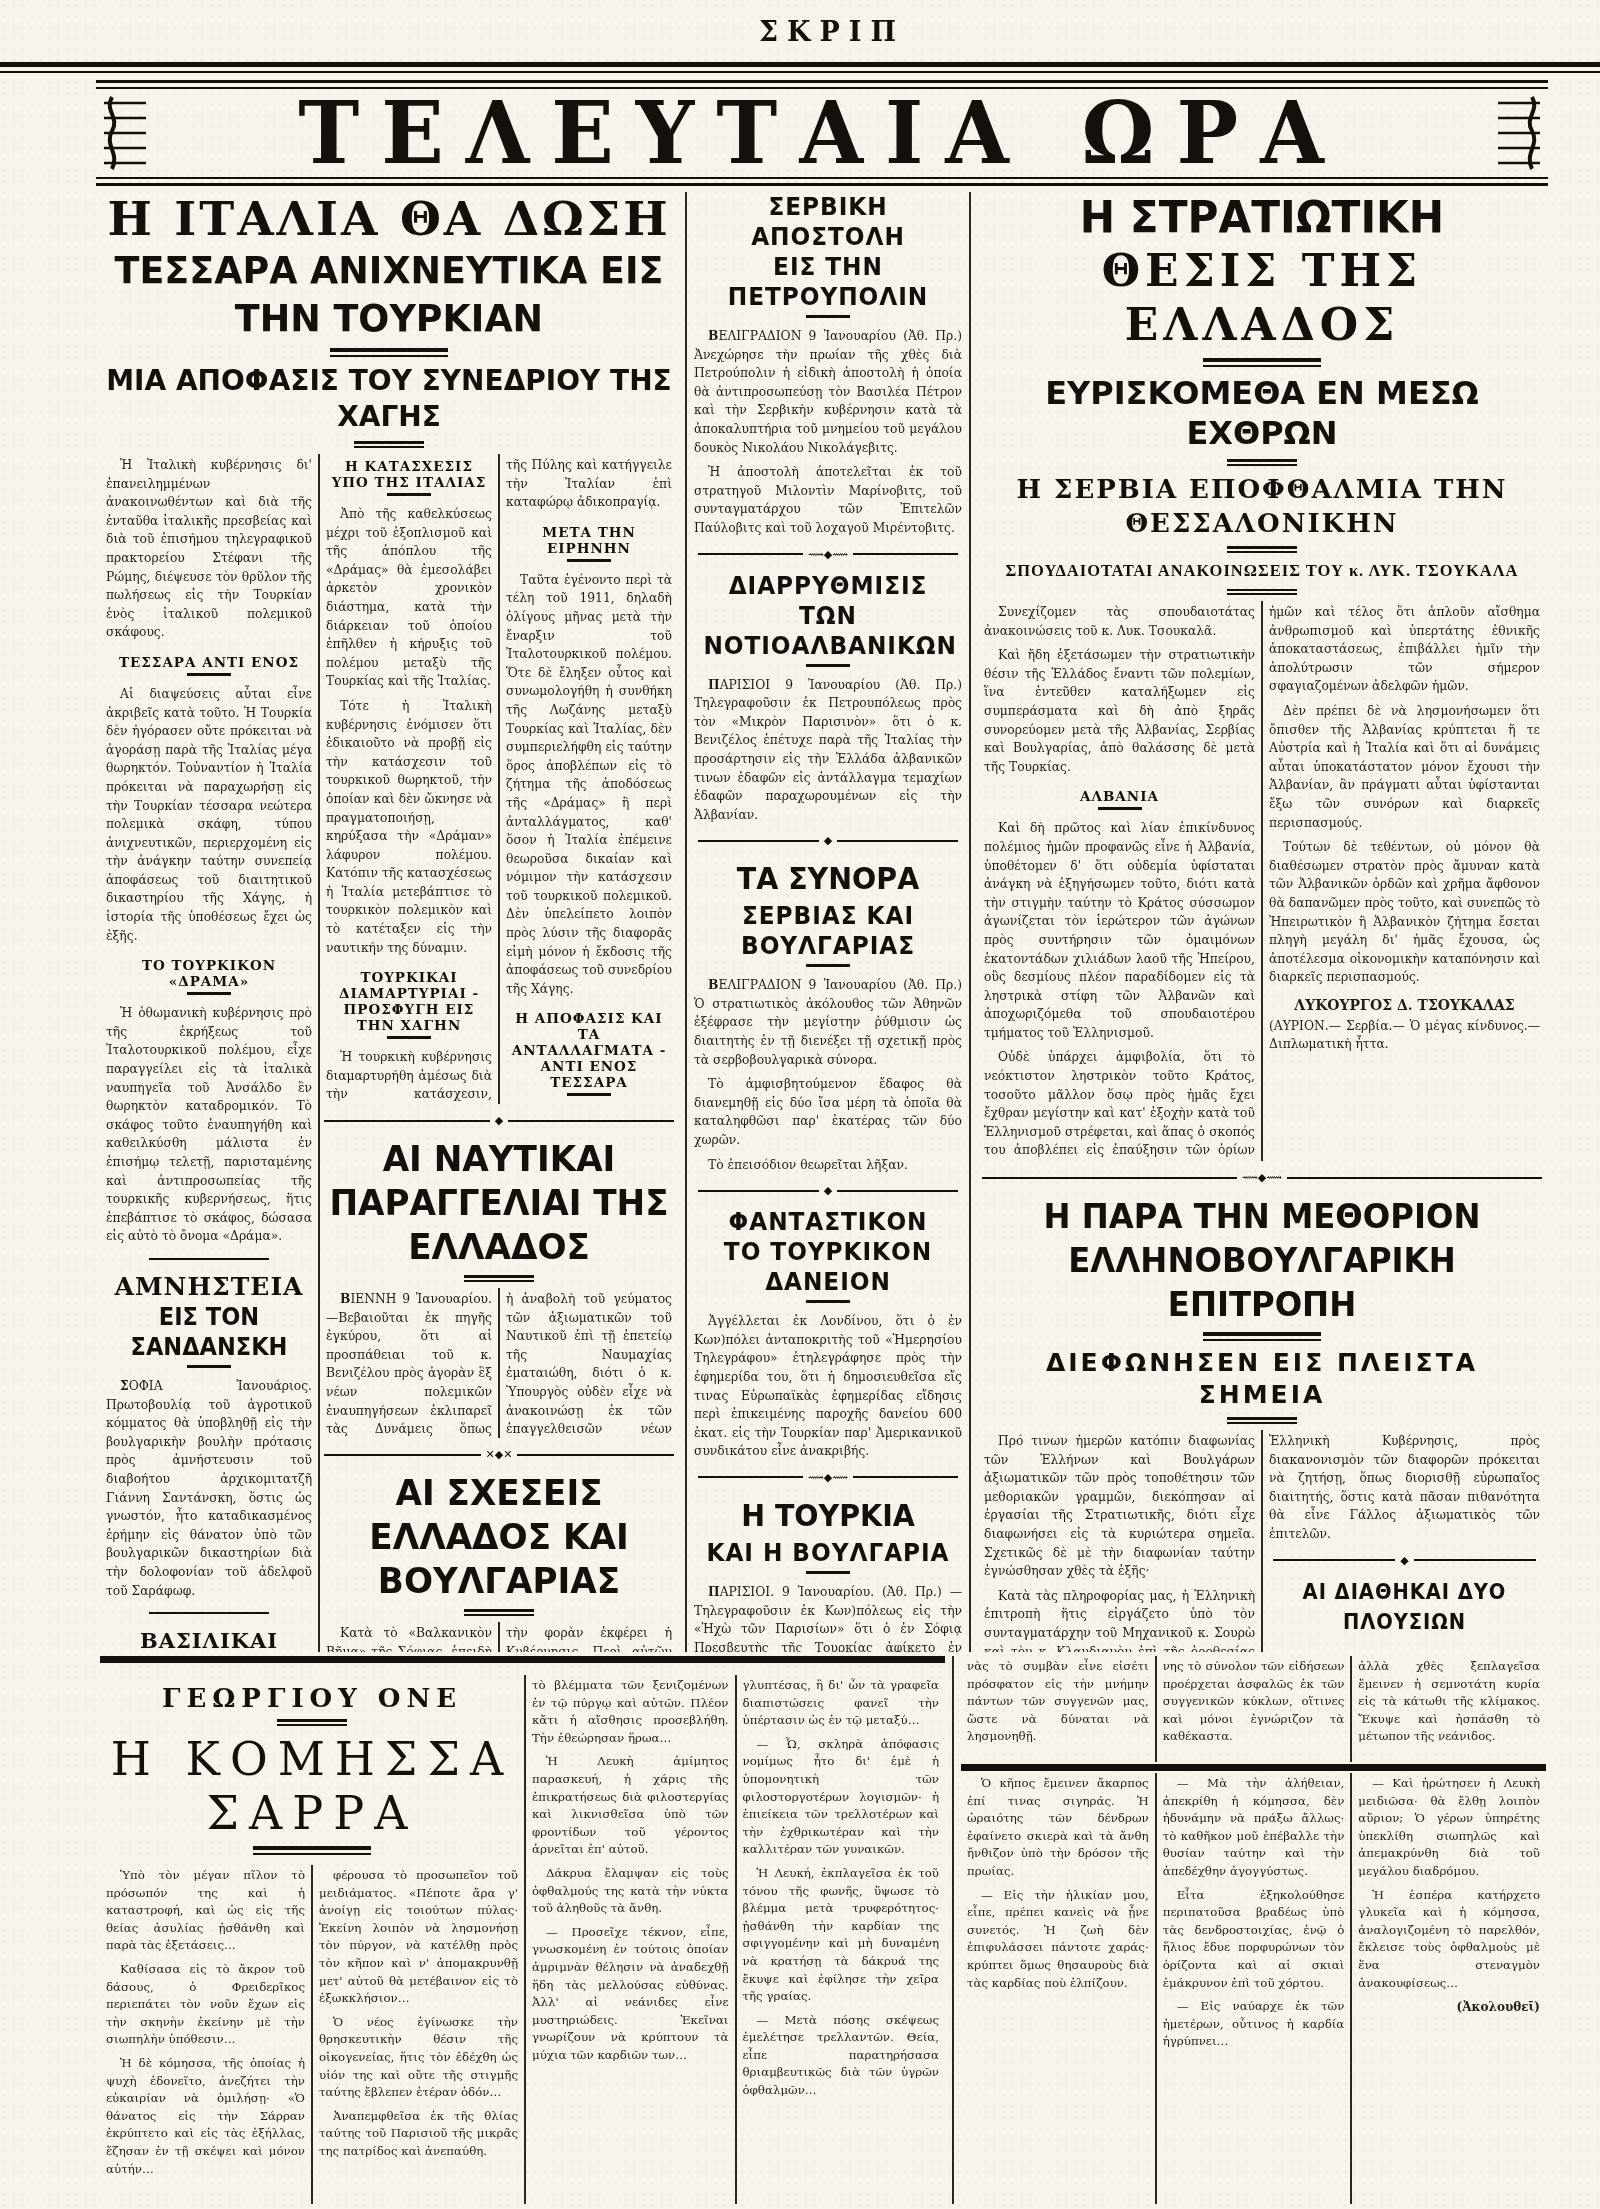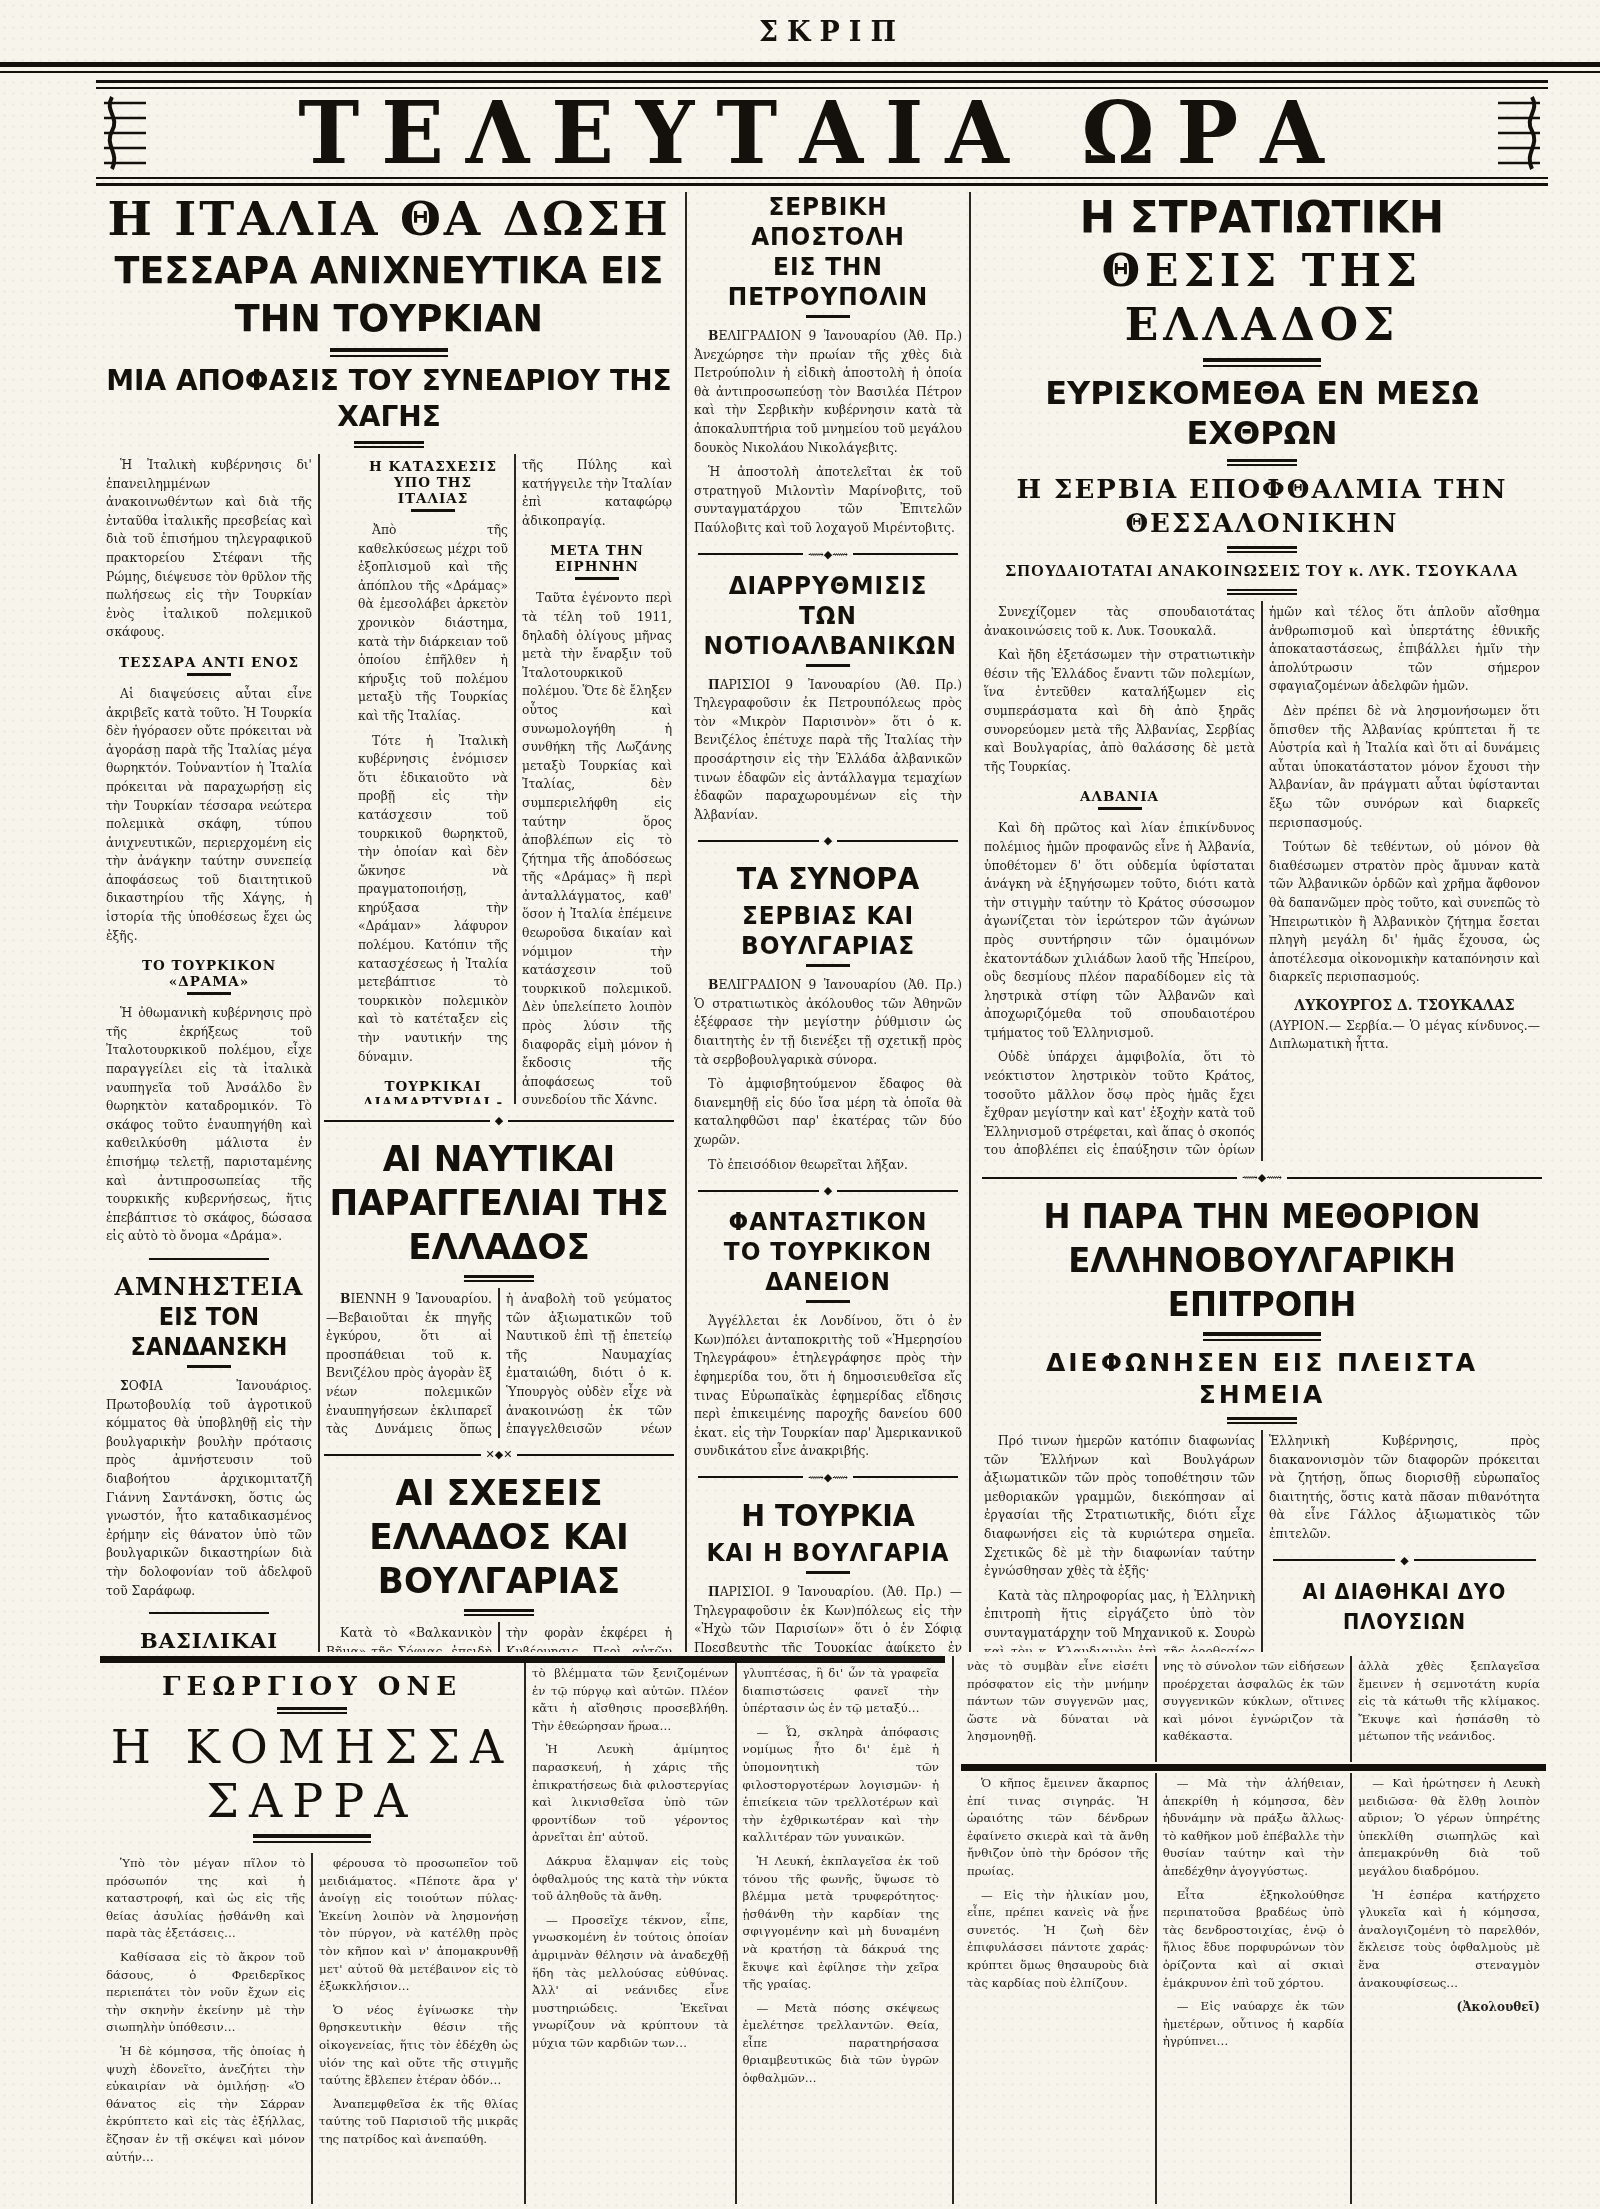--- a/index.html
+++ b/index.html
@@ -57,21 +57,21 @@
   .sec-h1{font-weight:bold;font-size:25px;line-height:30px;text-align:center;letter-spacing:1px;color:#14110d;}
   .sec-h1.sans{font-family:"DejaVu Sans","Liberation Sans",sans-serif;transform:scaleX(.93);transform-origin:center;}
   .sec-h2{font-family:"DejaVu Sans","Liberation Sans",sans-serif;font-weight:bold;font-size:25px;
     line-height:30px;text-align:center;transform:scaleX(.9);transform-origin:center;color:#14110d;}
   .span-h{font-family:"DejaVu Sans","Liberation Sans",sans-serif;font-weight:bold;text-align:center;
     font-size:36px;line-height:44px;color:#14110d;transform:scaleX(.95);transform-origin:center;}
   .span-h-sm{font-family:"DejaVu Sans","Liberation Sans",sans-serif;font-weight:bold;text-align:center;
     font-size:25px;line-height:32px;letter-spacing:3px;color:#14110d;}
   
   .bottom{position:absolute;top:1656px;left:100px;width:1446px;height:548px;display:flex;box-sizing:border-box;}
-  .bleft{width:845px;flex:0 0 auto;border-top:7px solid #14110d;display:flex;box-sizing:border-box;padding-top:0;}
+  .bleft{width:845px;flex:0 0 auto;border-top:7px solid #14110d;display:flex;box-sizing:border-box;padding-top:12px;}
   .bright{flex:1;display:flex;flex-direction:column;box-sizing:border-box;overflow:hidden;}
   .feuill{width:424px;flex:0 0 auto;display:flex;flex-direction:column;}
   .f-author{font-weight:bold;font-size:26px;letter-spacing:6px;text-align:center;margin-top:8px;color:#14110d;}
   .f-title{font-weight:normal;font-size:46px;letter-spacing:10px;text-align:center;line-height:54px;color:#14110d;}
   .f-cols{display:flex;flex:1;min-height:0;}
   .bcol{flex:1;min-width:0;overflow:hidden;padding:2px 6px;box-sizing:border-box;}
   .bcol + .bcol, .feuill + .bcol{border-left:2px solid #2b2620;}
   .f-cols .bcol + .bcol{border-left:2px solid #2b2620;}
   .bt.small p{font-size:11.8px;line-height:17.6px;}
   .bstub{height:106px;display:flex;overflow:hidden;}
@@ -140,21 +140,21 @@
             <p class="dateline">ΣΟΦΙΑ Ἰανουάριος. Πρωτοβουλίᾳ τοῦ ἀγροτικοῦ κόμματος θὰ ὑποβληθῇ εἰς τὴν βουλγαρικὴν βουλὴν πρότασις πρὸς ἀμνήστευσιν τοῦ διαβοήτου ἀρχικομιτατζῆ Γιάννη Σαντάνσκη, ὅστις ὡς γνωστόν, ἦτο καταδικασμένος ἐρήμην εἰς θάνατον ὑπὸ τῶν βουλγαρικῶν δικαστηρίων διὰ τὴν δολοφονίαν τοῦ ἀδελφοῦ τοῦ Σαράφωφ.</p>
           </div>
           <div class="colrule"></div>
           <div>
             <div class="sec-h1" style="font-size:21px;">ΒΑΣΙΛΙΚΑΙ ΑΚΡΟΑΣΕΙΣ</div>
 
           </div>
         </div>
 
         <div class="col" style="flex:1;padding:0;display:flex;flex-direction:column;">
-          <div class="cols" style="flex:0 0 650px;padding-left:32px;">
+          <div class="cols" style="flex:0 0 650px;">
             <div class="col bt">
               <div class="h-sub" style="margin-top:2px;">Η ΚΑΤΑΣΧΕΣΙΣ ΥΠΟ ΤΗΣ ΙΤΑΛΙΑΣ</div>
               <div class="subrule"></div>
               <p>Ἀπὸ τῆς καθελκύσεως μέχρι τοῦ ἐξοπλισμοῦ καὶ τῆς ἀπόπλου τῆς «Δράμας» θὰ ἐμεσολάβει ἀρκετὸν χρονικὸν διάστημα, κατὰ τὴν διάρκειαν τοῦ ὁποίου ἐπῆλθεν ἡ κήρυξις τοῦ πολέμου μεταξὺ τῆς Τουρκίας καὶ τῆς Ἰταλίας.</p>
               <p>Τότε ἡ Ἰταλικὴ κυβέρνησις ἐνόμισεν ὅτι ἐδικαιοῦτο νὰ προβῇ εἰς τὴν κατάσχεσιν τοῦ τουρκικοῦ θωρηκτοῦ, τὴν ὁποίαν καὶ δὲν ὤκνησε νὰ πραγματοποιήσῃ, κηρύξασα τὴν «Δράμαν» λάφυρον πολέμου. Κατόπιν τῆς κατασχέσεως ἡ Ἰταλία μετεβάπτισε τὸ τουρκικὸν πολεμικὸν καὶ τὸ κατέταξεν εἰς τὴν ναυτικήν της δύναμιν.</p>
               <div class="h-sub">ΤΟΥΡΚΙΚΑΙ ΔΙΑΜΑΡΤΥΡΙΑΙ - ΠΡΟΣΦΥΓΗ ΕΙΣ ΤΗΝ ΧΑΓΗΝ</div>
               <div class="subrule"></div>
               <p>Ἡ τουρκικὴ κυβέρνησις διαμαρτυρήθη ἀμέσως διὰ τὴν κατάσχεσιν, ἰσχυρισθεῖσα, ὅτι δὲν ἐδικαιοῦτο ἡ Ἰταλία νὰ κηρύξῃ τὴν «Δράμαν» λάφυρον πολέμου καὶ νὰ τὴν κατάσχῃ ὡς τοιοῦτον, καταχρωμένη τῆς παρουσίας τοῦ σκάφους κατ' ἀνάγκην εἰς τὰ ἰταλικὰ ὕδατα, ἀφοῦ ἐναυπηγήθη εἰς ἰταλικὸν ἐργοστάσιον. Καὶ δὲν ἠρκέσθη εἰς μόνην τὴν διαμαρτυρίαν ταύτην, εἰς τὴν ὁποίαν δὲν ἐδόθη ἀπάντησις ὑπὸ τῆς Ἰταλίας, ἀλλὰ προσέφυγε καὶ εἰς τὴν διαιτησίαν τοῦ διεθνοῦς δικαστηρίου τῆς Χάγης, ἐνώπιον τοῦ ὁποίου ὁ εἰδικὸς Τοῦρκος ἀπεσταλμένος ἀνέπτυξε τὰ ἐπιχειρήματα</p>
             </div>
             <div class="col bt">

